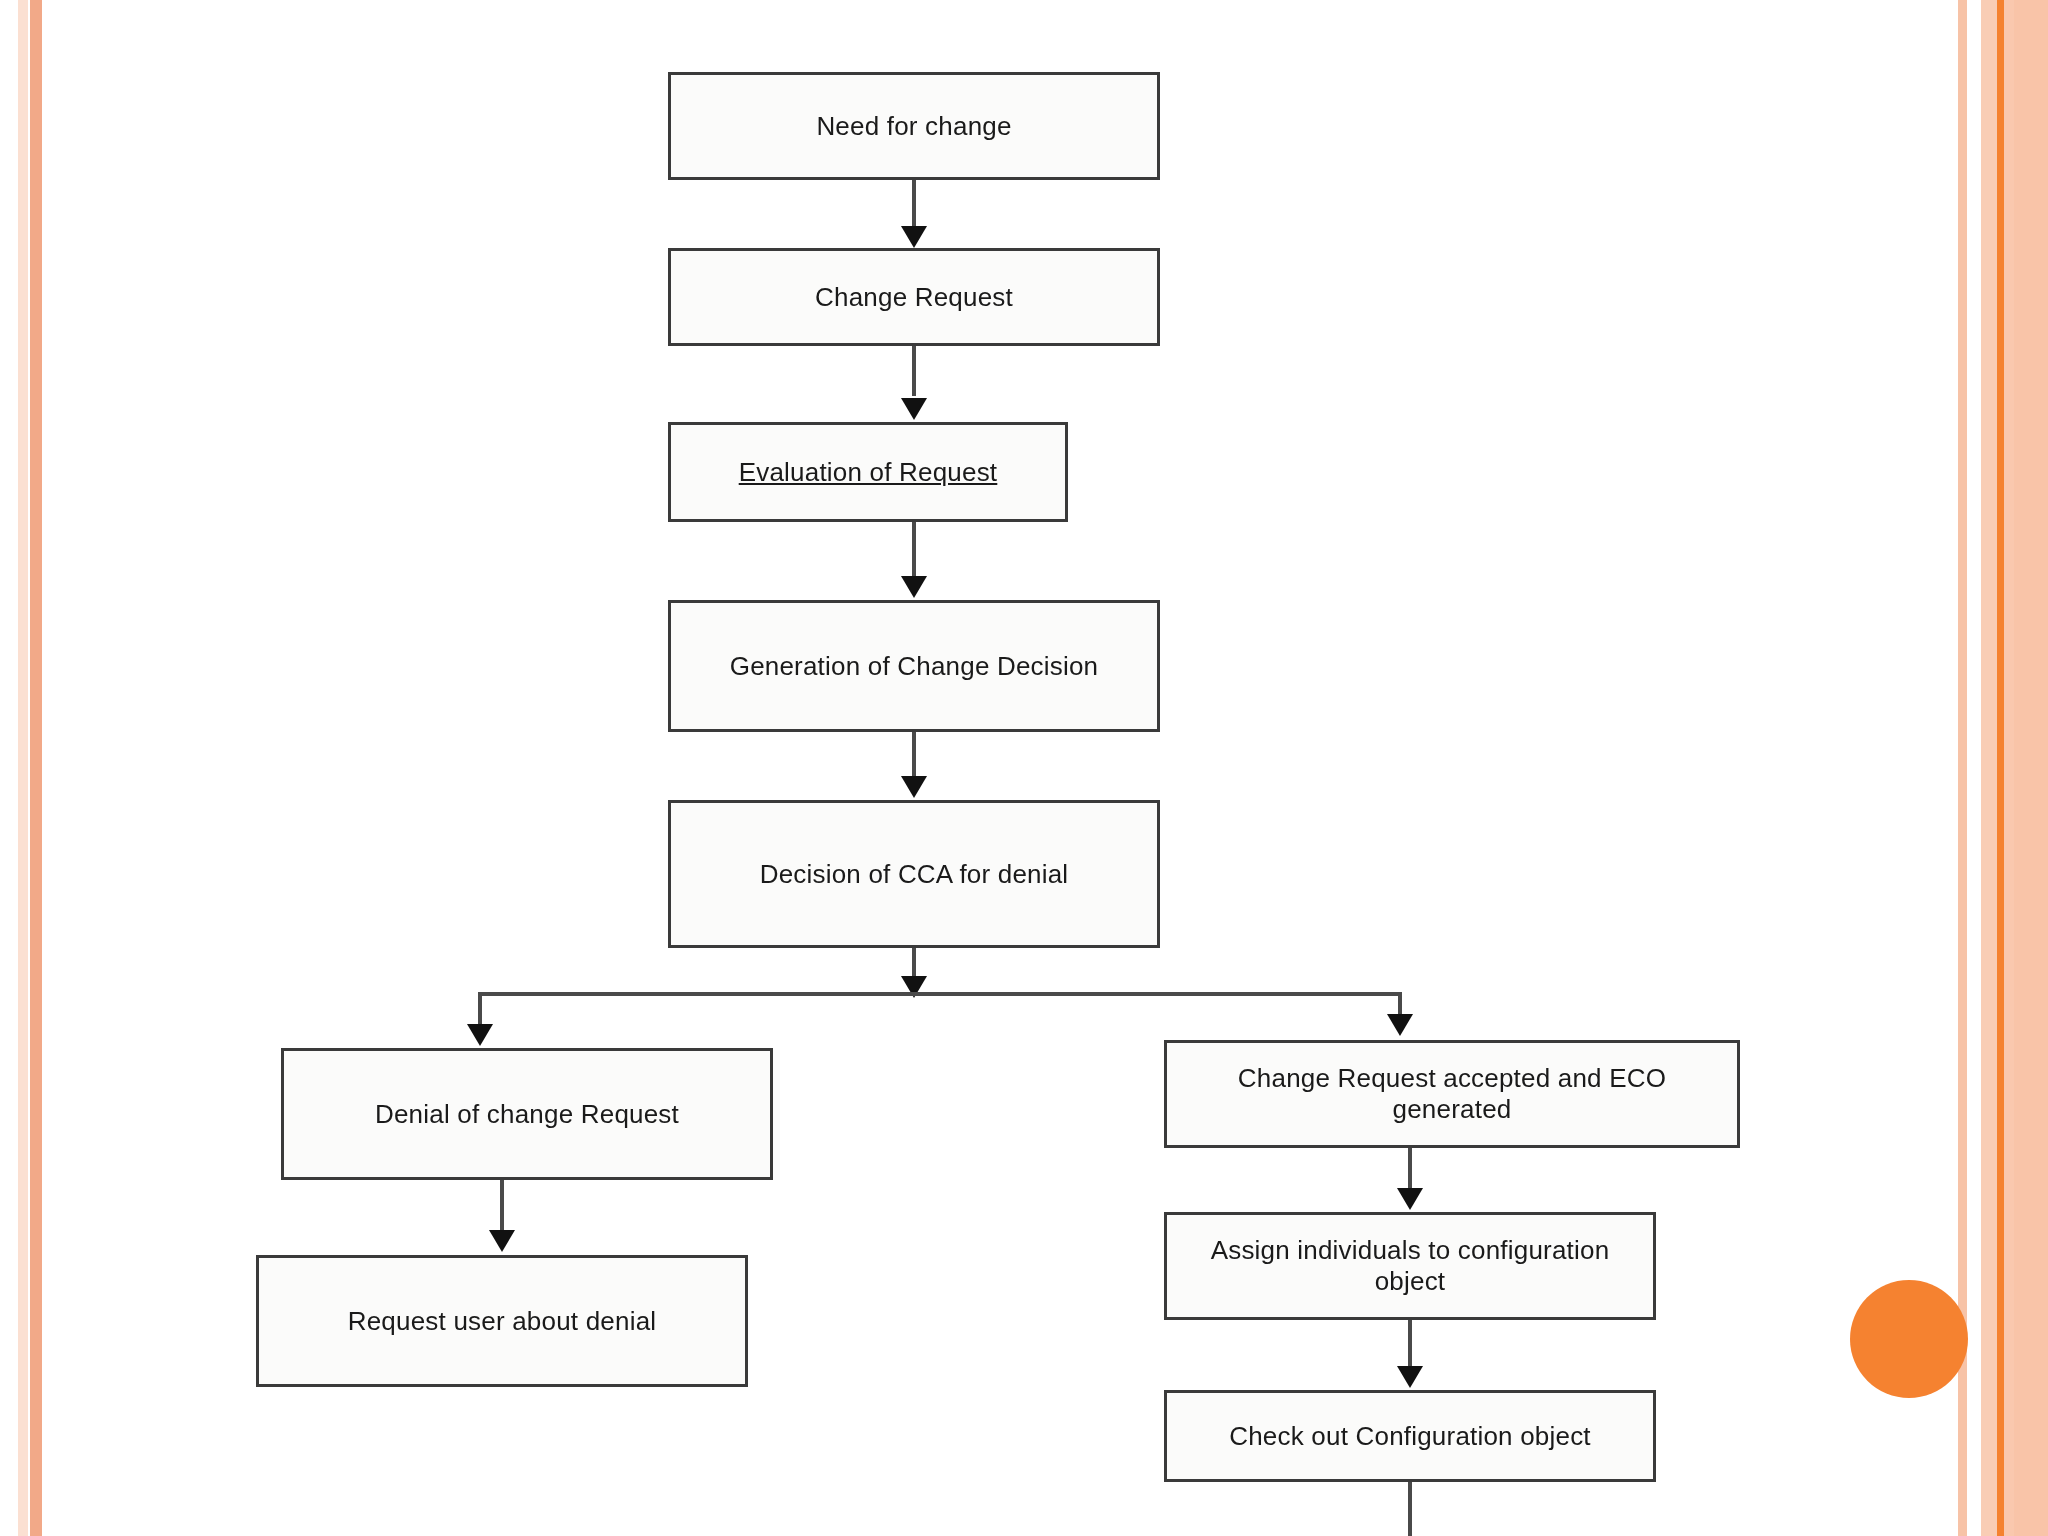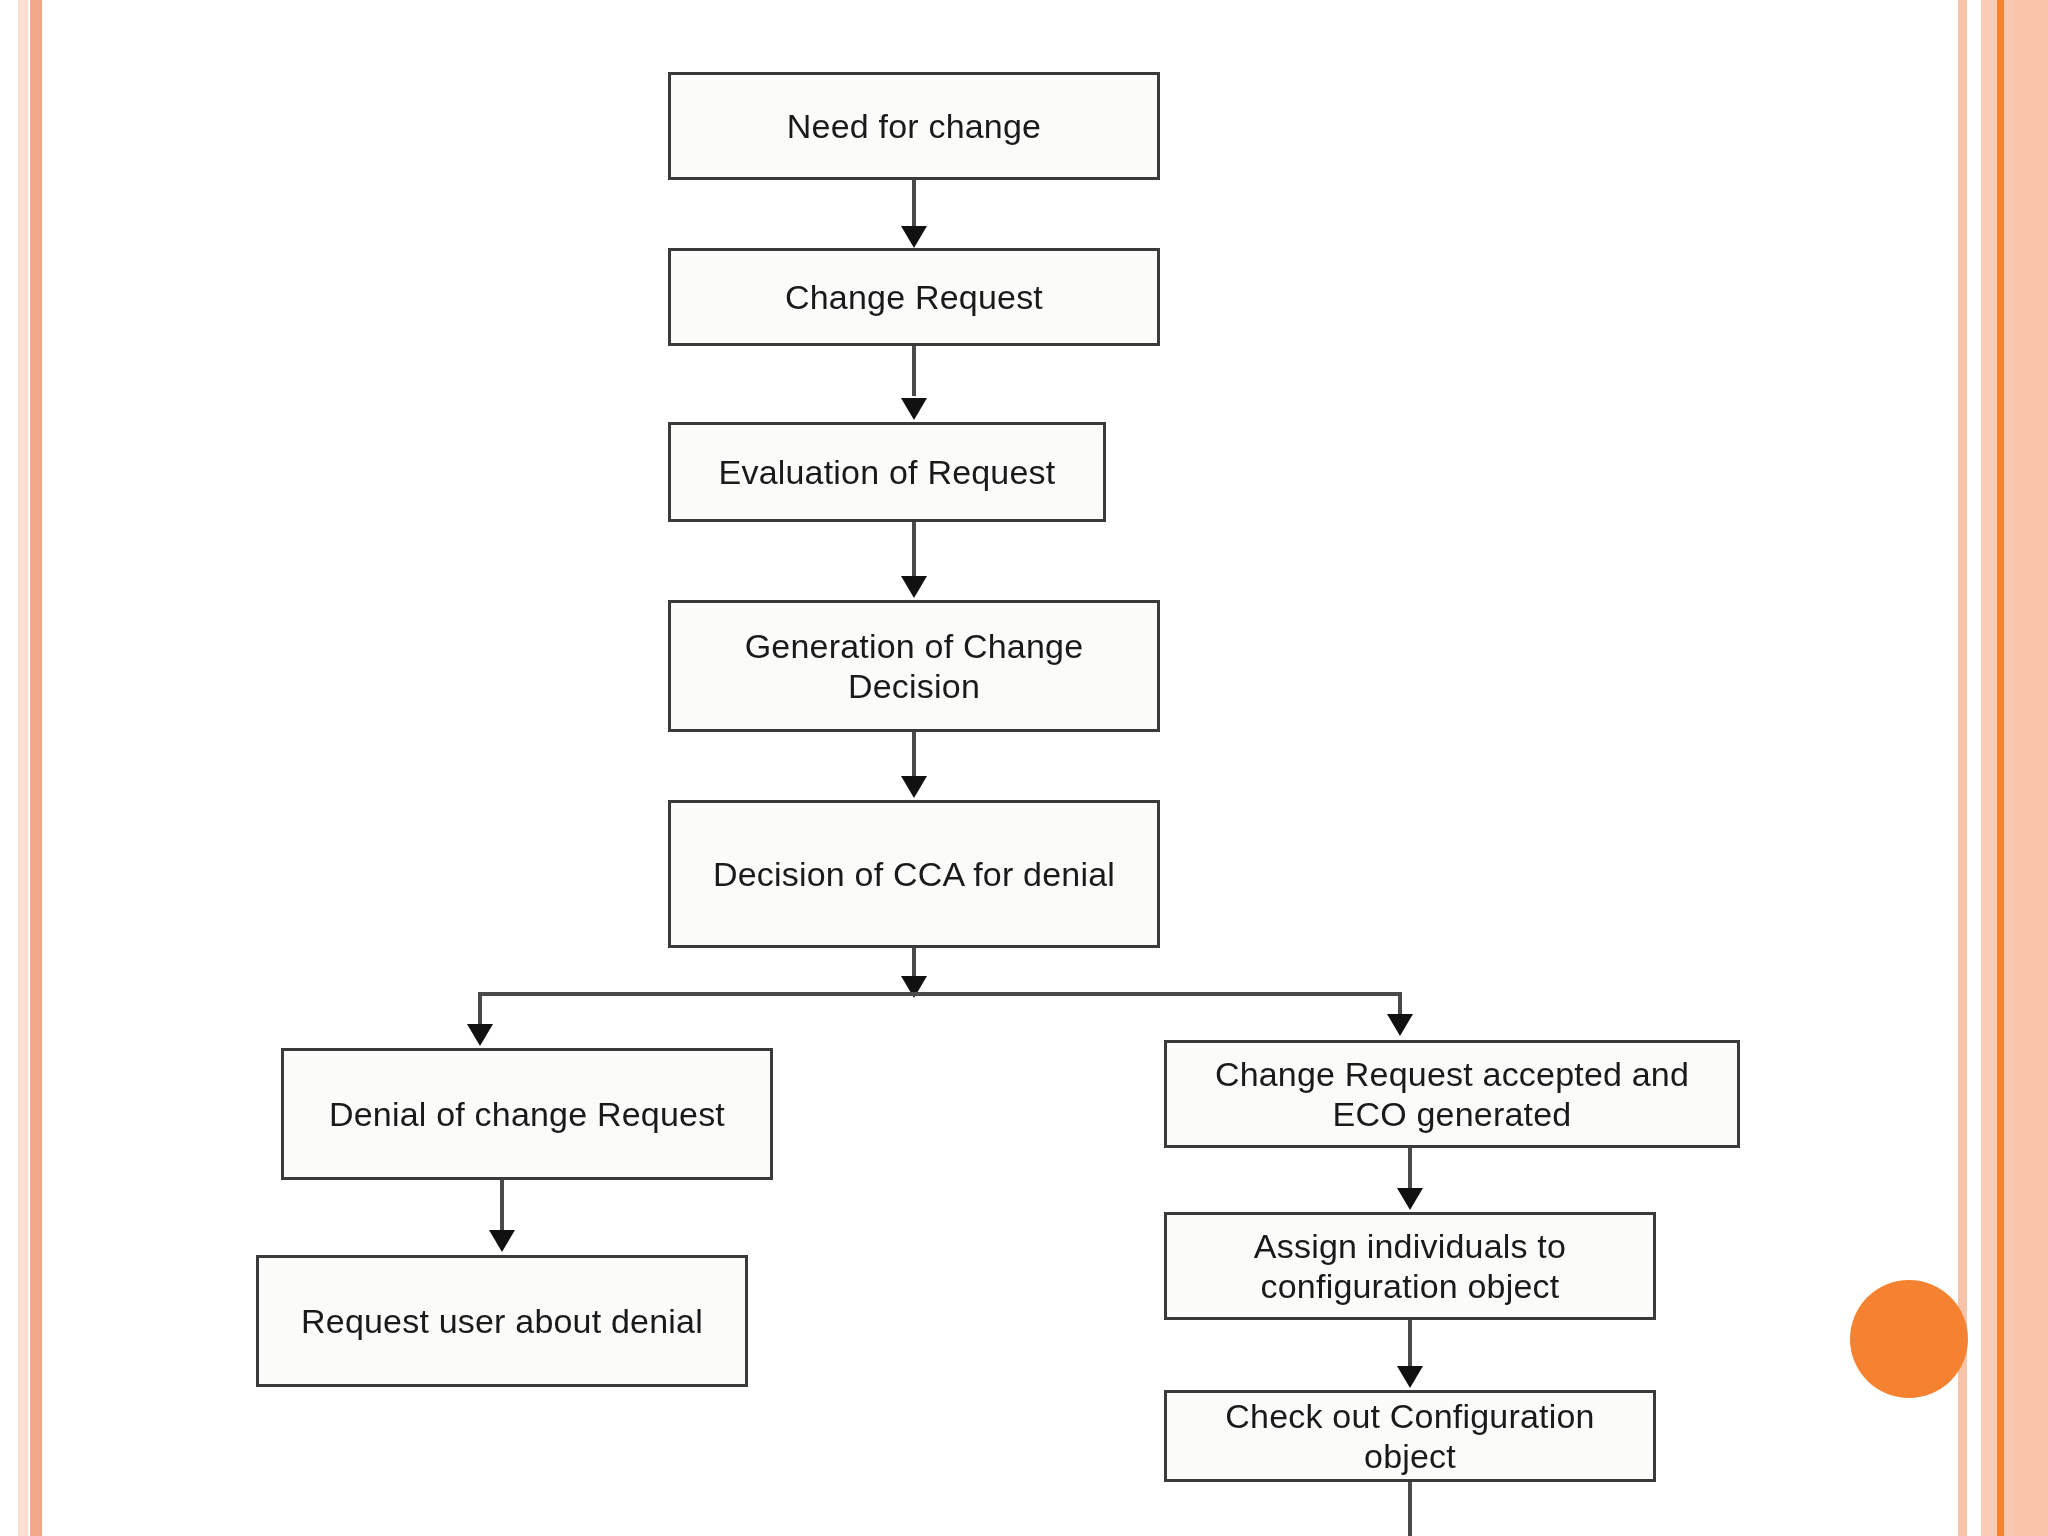--- a/index.html
+++ b/index.html
@@ -42,21 +42,21 @@
     position: absolute;
     box-sizing: border-box;
     background: #fbfbfa;
     border: 3px solid #3a3a3a;
     display: flex;
     align-items: center;
     justify-content: center;
     text-align: center;
     color: #1a1a1a;
     font-family: "Liberation Sans", sans-serif;
-    font-size: 34px;
+    font-size: 26px;
     line-height: 1.18;
     letter-spacing: .2px;
     padding: 0 10px;
   }
   .node .label {
     display: block;
     width: 100%;
   }
 
   
@@ -101,21 +101,21 @@
   <div id="chart">
 
     <div class="node" style="left:668px; top:72px; width:492px; height:108px;">
       <span class="label">Need for change</span>
     </div>
 
     <div class="node" style="left:668px; top:248px; width:492px; height:98px;">
       <span class="label">Change Request</span>
     </div>
 
-    <div class="node" style="left:668px; top:422px; width:438px; height:100px;">
+    <div class="node" style="left:668px; top:422px; width:400px; height:100px;text-decoration:underline;">
       <span class="label">Evaluation of Request</span>
     </div>
 
     <div class="node" style="left:668px; top:600px; width:492px; height:132px;">
       <span class="label">Generation of Change Decision</span>
     </div>
 
     <div class="node" style="left:668px; top:800px; width:492px; height:148px;">
       <span class="label">Decision of CCA for denial</span>
     </div>

